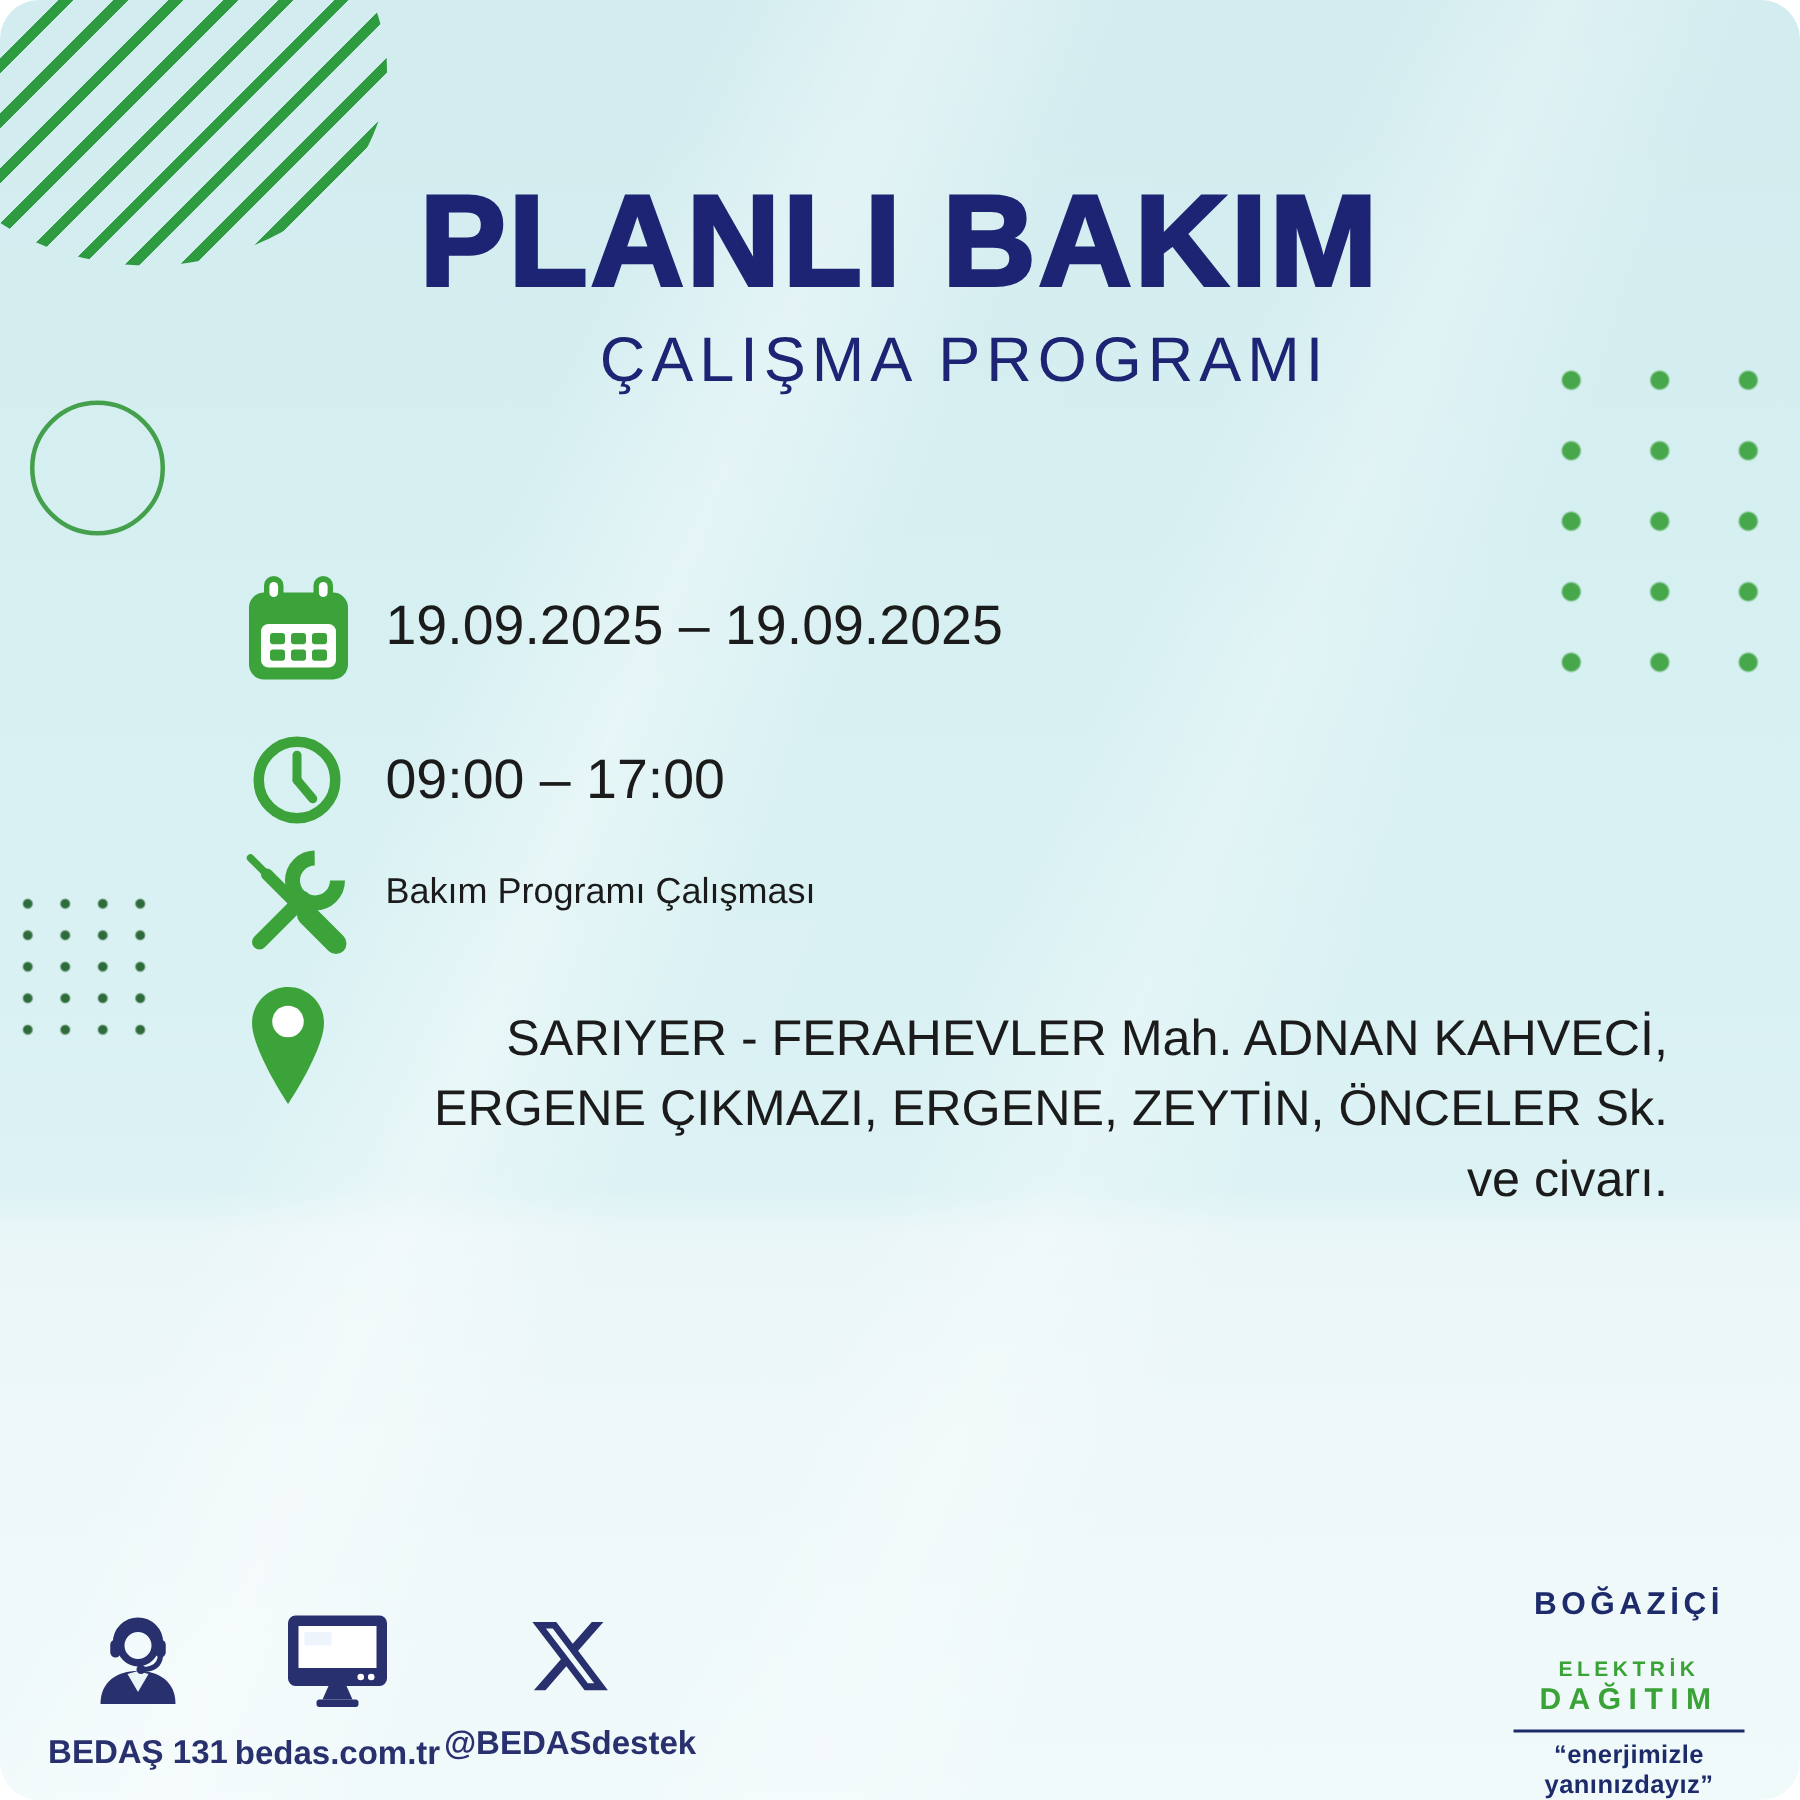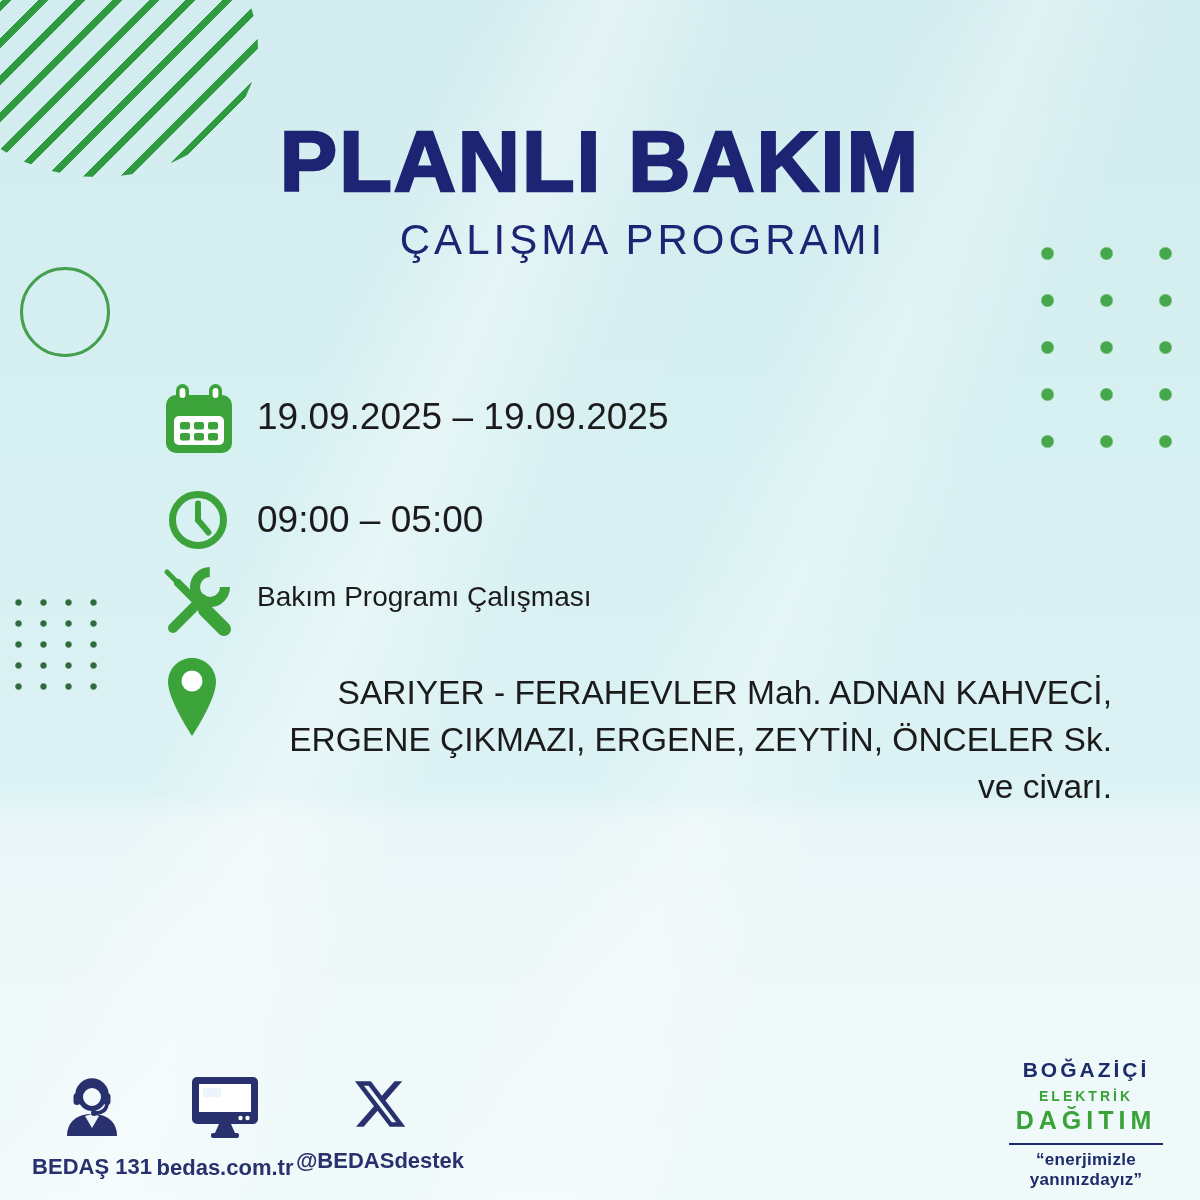--- a/index.html
+++ b/index.html
@@ -2,20 +2,21 @@
 <html><head>
 <meta charset="utf-8">
 <style>
   * { margin:0; padding:0; box-sizing:border-box; }
   html,body { width:1200px; height:1200px; }
   body { font-family:"Liberation Sans", sans-serif; }
   #page {
     position:relative; width:1200px; height:1200px; overflow:hidden;
     background: linear-gradient(180deg,#d2ecef 0%, #d7f0f2 38%, #dcf2f4 66%,
                 #e9f6f8 68.5%, #eef8f9 80%, #f1fafb 100%);
+    border-radius: 26px;
   }
   .streaks {
     position:absolute; inset:0; pointer-events:none;
     background: linear-gradient(113deg,
       rgba(255,255,255,0) 28%, rgba(255,255,255,0.38) 36%,
       rgba(255,255,255,0.02) 44%, rgba(255,255,255,0) 54%,
       rgba(255,255,255,0.28) 61%, rgba(255,255,255,0) 69%);
   }
   .stripes {
     position:absolute; left:-60px; top:-85px; width:318px; height:262px;
@@ -42,41 +43,41 @@
     -webkit-text-stroke:2.5px #1d2473;
   }
   .title-2 {
     position:absolute; top:216px; left:0; width:100%; text-align:center;
     font-size:42px; font-weight:normal; letter-spacing:4px; color:#1d2473;margin-left:43px;
   }
   .row-icon { position:absolute; }
   .row-text { position:absolute; color:#1b1b1b;text-align:right; }
   .txt-date { left:257px; top:396px; font-size:37px; }
   .txt-time { left:257px; top:499px; font-size:37px; }
-  .txt-work { left:257px; top:581px; font-size:28px; }
+  .txt-work { left:257px; top:581px; font-size:24px; }
   .txt-loc  { left:257px; top:669px; font-size:33.5px; line-height:47px; width:855px; }
   .ic-cal   { left:162px; top:383px; }
   .ic-clock { left:165px; top:487px; }
   .ic-tools { left:158px; top:563px; }
   .ic-pin   { left:168px; top:658px; }
   .contact {
     position:absolute; top:1076px; width:130px;
     display:flex; flex-direction:column; align-items:center;
   }
   .contact .lbl {
     margin-top:12px; font-size:22px; font-weight:bold; color:#28316e;
     white-space:nowrap;
   }
   .c1 { left:27px; } .c2 { left:160px; } .c3 { left:315px; }
   .brand {
     position:absolute; left:1000px; top:1058px; width:172px; text-align:center;
   }
-  .brand .b1 { font-size:21px; font-weight:bold; letter-spacing:3px; color:#1d2b6b; margin-bottom:6px; }
+  .brand .b1 { font-size:21px; font-weight:bold; letter-spacing:3px; color:#1d2b6b; margin-bottom:22px; }
   .brand .b2 { font-size:14px; font-weight:bold; letter-spacing:3px; color:#3aa338; margin-bottom:2px; }
-  .brand .b3 { font-size:25px; font-weight:bold; letter-spacing:5px; color:#3aa338; }
+  .brand .b3 { font-size:20px; font-weight:bold; letter-spacing:5px; color:#3aa338; }
   .brand .divider { width:154px; height:2px; background:#1d2b6b; margin:8px auto 5px auto; }
   .brand .tagline { font-size:17px; font-weight:bold; color:#1d2b6b; letter-spacing:0.3px; }
 </style>
 </head>
 <body>
 
 <div id="page">
 
   <div class="streaks"></div>
   <div class="stripes"></div>
@@ -105,21 +106,21 @@
   </div>
   <div class="row-text txt-date">19.09.2025 – 19.09.2025</div>
 
   <div class="row-icon ic-clock">
     <svg width="66" height="66" viewBox="0 0 66 66">
       <circle cx="33" cy="33" r="25.5" fill="none" stroke="#3ca23a" stroke-width="7"></circle>
       <line x1="33" y1="33" x2="33" y2="16.5" stroke="#3ca23a" stroke-width="6" stroke-linecap="round"></line>
       <line x1="33" y1="33" x2="43.5" y2="45.5" stroke="#3ca23a" stroke-width="6" stroke-linecap="round"></line>
     </svg>
   </div>
-  <div class="row-text txt-time">09:00 – 05:00</div>
+  <div class="row-text txt-time">09:00 – 17:00</div>
 
   <div class="row-icon ic-tools">
     <svg width="78" height="78" viewBox="0 0 78 78">
       <line x1="9" y1="9" x2="22" y2="22" stroke="#3ca23a" stroke-width="5" stroke-linecap="round"></line>
       <line x1="20" y1="20" x2="48" y2="48" stroke="#3ca23a" stroke-width="8" stroke-linecap="round"></line>
       <line x1="47" y1="47" x2="66" y2="66" stroke="#3ca23a" stroke-width="14" stroke-linecap="round"></line>
       <line x1="15" y1="65" x2="44" y2="36" stroke="#3ca23a" stroke-width="10" stroke-linecap="round"></line>
       <circle cx="52" cy="24" r="15" fill="none" stroke="#3ca23a" stroke-width="10" stroke-dasharray="70 24"></circle>
     </svg>
   </div>

